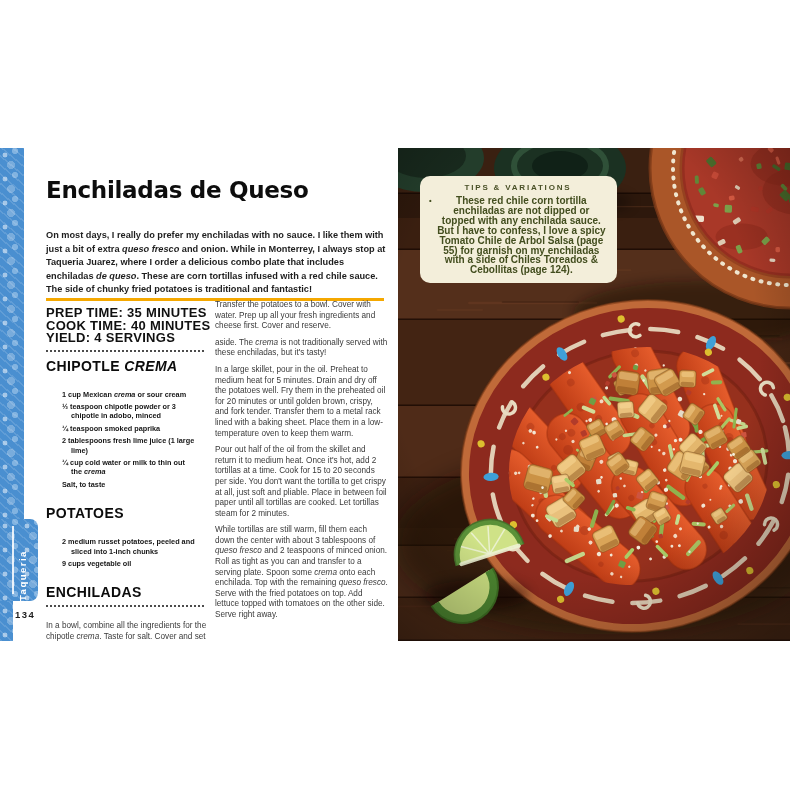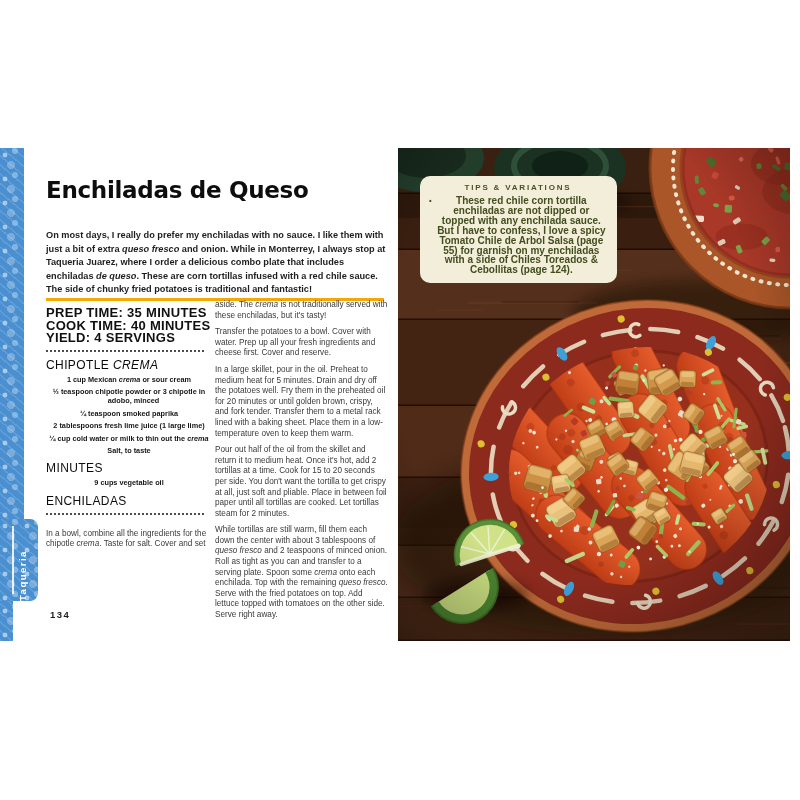--- a/index.html
+++ b/index.html
@@ -15,33 +15,33 @@
       radial-gradient(circle at 11px 17px, rgba(255,255,255,.26) 0 3.8px, transparent 4.3px),
       repeating-linear-gradient(40deg, rgba(255,255,255,.13) 0 1.5px, transparent 1.5px 7px);
     background-size:22px 24px,22px 24px,22px 24px,auto;
   }
   .strip{position:absolute;left:0;top:148px;width:24px;height:493px;}
   .strip-trim{position:absolute;left:13px;top:601px;width:11px;height:40px;background:#fff;}
   .tab{position:absolute;left:0;top:519px;width:38px;height:82px;border-radius:0 8px 8px 0;}
   .tab-rule{position:absolute;left:12px;top:7px;bottom:7px;width:1.5px;background:rgba(255,255,255,.85);}
   .tab-label{position:absolute;left:17px;top:0;height:100%;display:flex;align-items:center;
     writing-mode:vertical-rl;transform:rotate(180deg);color:#fff;font-size:9.5px;font-weight:bold;letter-spacing:1.5px;}
-  .page-num{position:absolute;left:15px;top:609px;font-size:9.5px;font-weight:bold;letter-spacing:1.5px;color:#1c1c1c;margin-left:35px;}
+  .page-num{position:absolute;left:15px;top:609px;font-size:9.5px;font-weight:bold;letter-spacing:1.5px;color:#1c1c1c;}
 
   
   .title{position:absolute;left:46px;top:177px;font-size:23px;font-weight:900;letter-spacing:-.3px;color:#0d0d0d;font-family:"DejaVu Sans",sans-serif;}
   .intro{position:absolute;left:46px;top:213px;width:345px;font-size:9.2px;line-height:13.5px;font-weight:bold;color:#1e1e1e;margin-top:16px;}
   .yellow-rule{position:absolute;left:46px;top:298px;width:338px;height:3px;background:#f5a800;}
   .col1{position:absolute;left:46px;top:307px;width:166px;color:#141414;}
   .col2{position:absolute;left:215px;top:300px;width:173px;font-size:8.2px;line-height:10.6px;color:#3a3a3a;}
   .col2 p{margin:0 0 6px;}
   .meta-line{font-size:13px;font-weight:bold;letter-spacing:.3px;line-height:12.5px;color:#101010;}
   .dotted{border:none;border-top:2px dotted #4c4c4c;margin:5px 0 4px;width:158px;}
-  .ing-head{font-size:12px;font-weight:normal;letter-spacing:.4px;margin:6px 0 3px;color:#0c0c0c;}
-  ul.ing{list-style:none;margin:0;padding:0;text-align:center;}
+  .ing-head{font-size:14px;font-weight:bold;letter-spacing:.4px;margin:6px 0 3px;color:#0c0c0c;}
+  ul.ing{list-style:none;margin:16px;padding:0;}
   ul.ing li{font-size:7.3px;font-weight:bold;line-height:9.4px;margin:0 0 3px;padding-left:9px;text-indent:-9px;color:#161616;}
   .method-start{font-size:8.2px;line-height:10.6px;font-weight:normal;color:#3a3a3a;margin-top:14px;}
 
   
   .photo{position:absolute;left:398px;top:148px;width:392px;height:493px;}
 
   
   .tips{position:absolute;left:420px;top:176px;width:197px;background:#f3eeda;border-radius:10px;padding:7px 10px 8px 9px;box-sizing:border-box;text-align:center;}
   .tips-title{font-size:8px;font-weight:bold;letter-spacing:1.8px;color:#4a5128;margin:0 0 4px;}
   .tips-item{display:flex;gap:4px;}
@@ -74,34 +74,35 @@
     <div class="ing-head">CHIPOTLE <i>CREMA</i></div>
     <ul class="ing">
       <li>1 cup Mexican <i>crema</i> or sour cream</li>
       <li>½ teaspoon chipotle powder or 3 chipotle in adobo, minced</li>
       <li>¼ teaspoon smoked paprika</li>
       <li>2 tablespoons fresh lime juice (1 large lime)</li>
       <li>¼ cup cold water or milk to thin out the <i>crema</i></li>
       <li>Salt, to taste</li>
     </ul>
 
-    <div class="ing-head">MINUTES</div>
+    <div class="ing-head">POTATOES</div>
     <ul class="ing">
+      <li>2 medium russet potatoes, peeled and sliced into 1-inch chunks</li>
       <li>9 cups vegetable oil</li>
     </ul>
 
     <div class="ing-head">ENCHILADAS</div>
 
     <hr class="dotted">
     <div class="method-start">In a bowl, combine all the ingredients for the chipotle <i>crema</i>. Taste for salt. Cover and set</div>
   </div>
 
   <div class="col2">
+    <p>Transfer the potatoes to a bowl. Cover with water. Prep up all your fresh ingredients and cheese first. Cover and reserve.</p>
     <p>aside. The <i>crema</i> is not traditionally served with these enchiladas, but it's tasty!</p>
-    <p>Transfer the potatoes to a bowl. Cover with water. Prep up all your fresh ingredients and cheese first. Cover and reserve.</p>
     <p>In a large skillet, pour in the oil. Preheat to medium heat for 5 minutes. Drain and dry off the potatoes well. Fry them in the preheated oil for 20 minutes or until golden brown, crispy, and fork tender. Transfer them to a metal rack lined with a baking sheet. Place them in a low-temperature oven to keep them warm.</p>
     <p>Pour out half of the oil from the skillet and return it to medium heat. Once it's hot, add 2 tortillas at a time. Cook for 15 to 20 seconds per side. You don't want the tortilla to get crispy at all, just soft and pliable. Place in between foil paper until all tortillas are cooked. Let tortillas steam for 2 minutes.</p>
     <p>While tortillas are still warm, fill them each down the center with about 3 tablespoons of <i>queso fresco</i> and 2 teaspoons of minced onion. Roll as tight as you can and transfer to a serving plate. Spoon some <i>crema</i> onto each enchilada. Top with the remaining <i>queso fresco</i>. Serve with the fried potatoes on top. Add lettuce topped with tomatoes on the other side. Serve right away.</p>
   </div>
 
   <svg class="photo" width="392" height="493" viewBox="0 0 392 493">
     <defs>
       <clipPath id="photoClip">
           <rect width="392" height="493"></rect>
         </clipPath>

